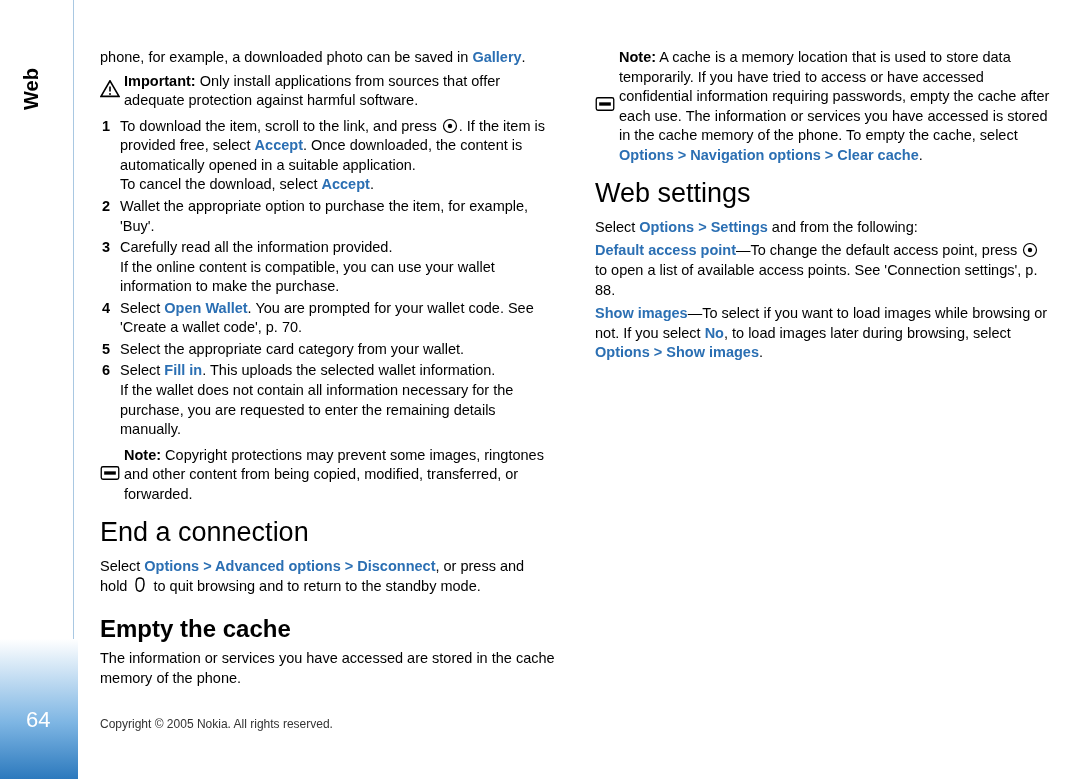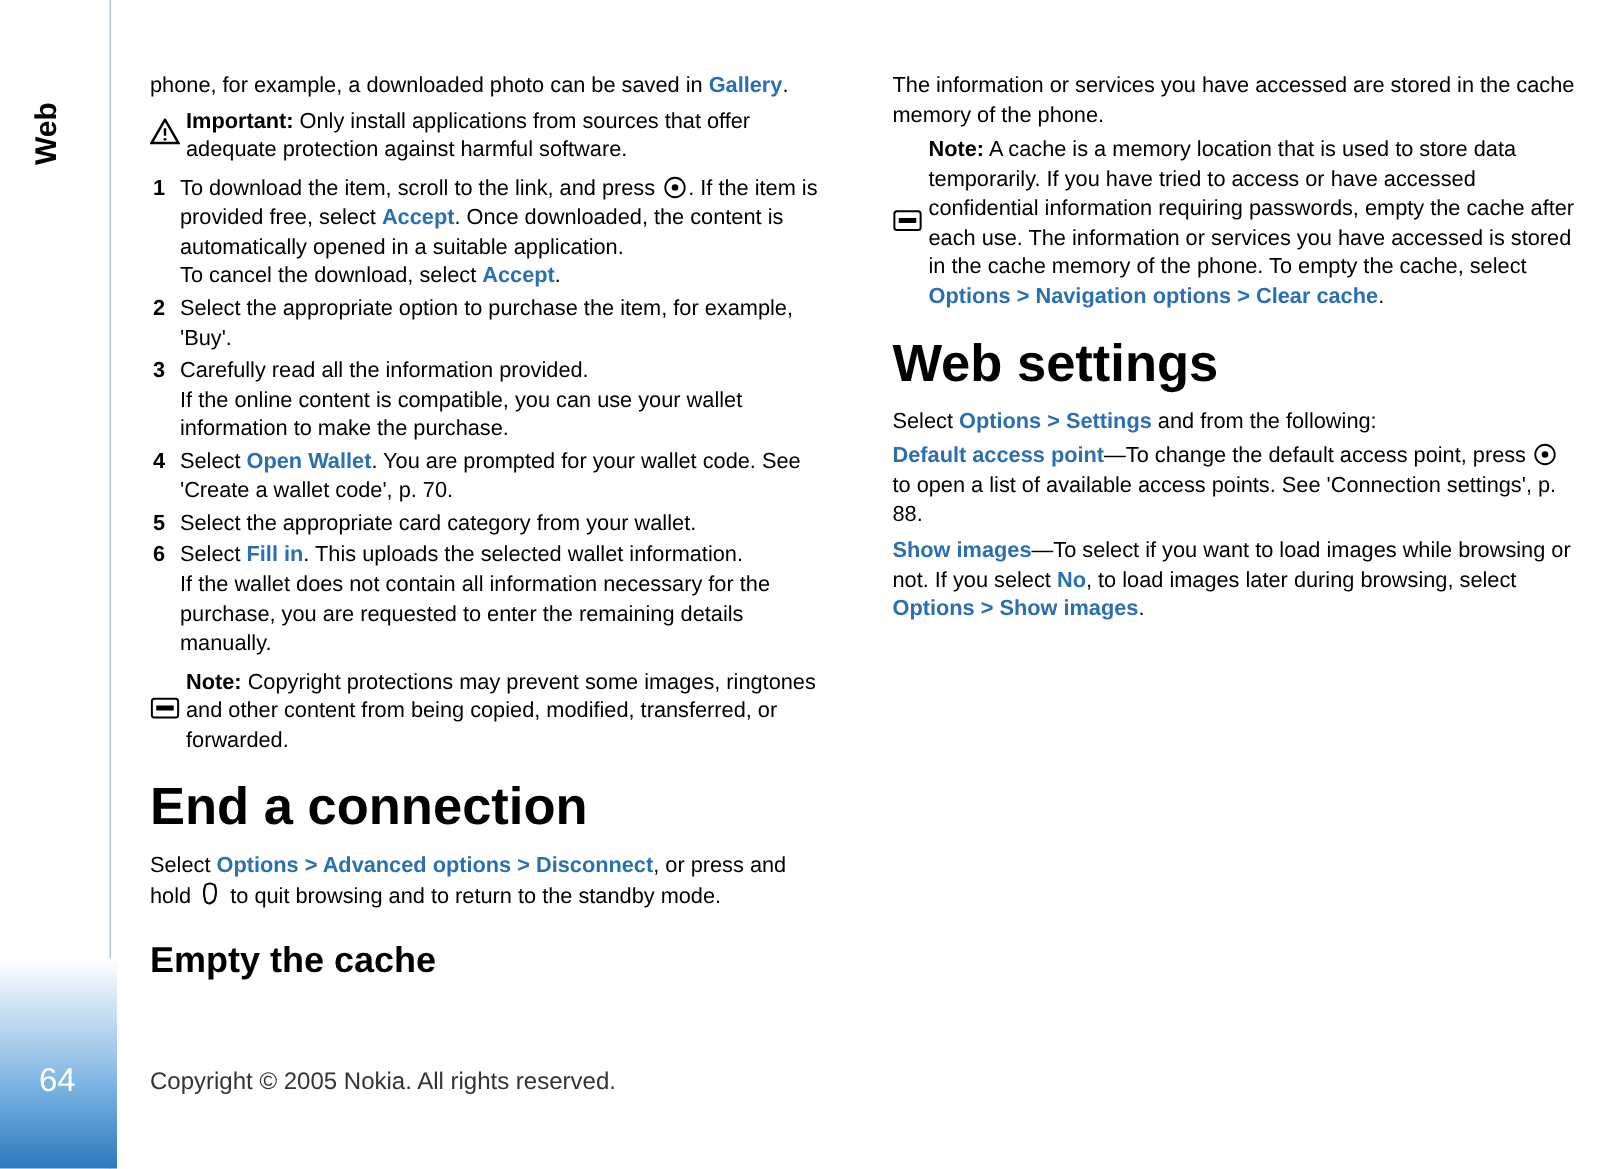--- a/index.html
+++ b/index.html
@@ -50,38 +50,38 @@
     left: 26px;
     bottom: 46px;
     font-weight: normal;
     font-size: 22px;
     color: #fff;
   }
   .copyright {
     position: absolute;
     left: 100px;
     bottom: 48px;
-    font-size: 16px;
+    font-size: 12px;
     color: #333;
   }
   .content {
     position: absolute;
     left: 100px;
     top: 48px;
     right: 30px;
     bottom: 80px;
     font-size: 14.5px;
     line-height: 1.35;
     column-count: 2;
     column-gap: 40px;
     column-fill: auto;
   }
   .content h1 {
-    font-size: 35px;
-    font-weight: bold;
+    font-size: 27px;
+    font-weight: normal;
     margin: 10px 0 6px 0;
   }
   .content h2 {
     font-size: 24px;
     font-weight: bold;
     margin: 16px 0 4px 0;
   }
   .term {
     font-weight: bold;
     color: #2b6fb3;
@@ -157,21 +157,21 @@
   </div>
 
   <ol class="steps">
     <li>
       <span>To download the item, scroll to the link, and press </span><svg class="inline-icon" width="16" height="16" viewBox="0 0 16 16">
           <circle cx="8" cy="8" r="6.5" fill="none" stroke="#000" stroke-width="1.2"></circle>
           <circle cx="8" cy="8" r="2.2" fill="#000"></circle>
         </svg><span>. If the item is provided free, select </span><span class="term">Accept</span><span>. Once downloaded, the content is automatically opened in a suitable application.</span><br>
       <span>To cancel the download, select </span><span class="term">Accept</span><span>.</span>
     </li>
-    <li>Select the appropriate option to purchase the item, for example, 'Buy'.</li>
+    <li>Wallet the appropriate option to purchase the item, for example, 'Buy'.</li>
     <li>
       <span>Carefully read all the information provided.</span><br>
       <span>If the online content is compatible, you can use your wallet information to make the purchase.</span>
     </li>
     <li>
       <span>Select </span><span class="term">Open Wallet</span><span>. You are prompted for your wallet code. See 'Create a wallet code', p. 70.</span>
     </li>
     <li>Select the appropriate card category from your wallet.</li>
     <li>
       <span>Select </span><span class="term">Fill in</span><span>. This uploads the selected wallet information.</span><br>

